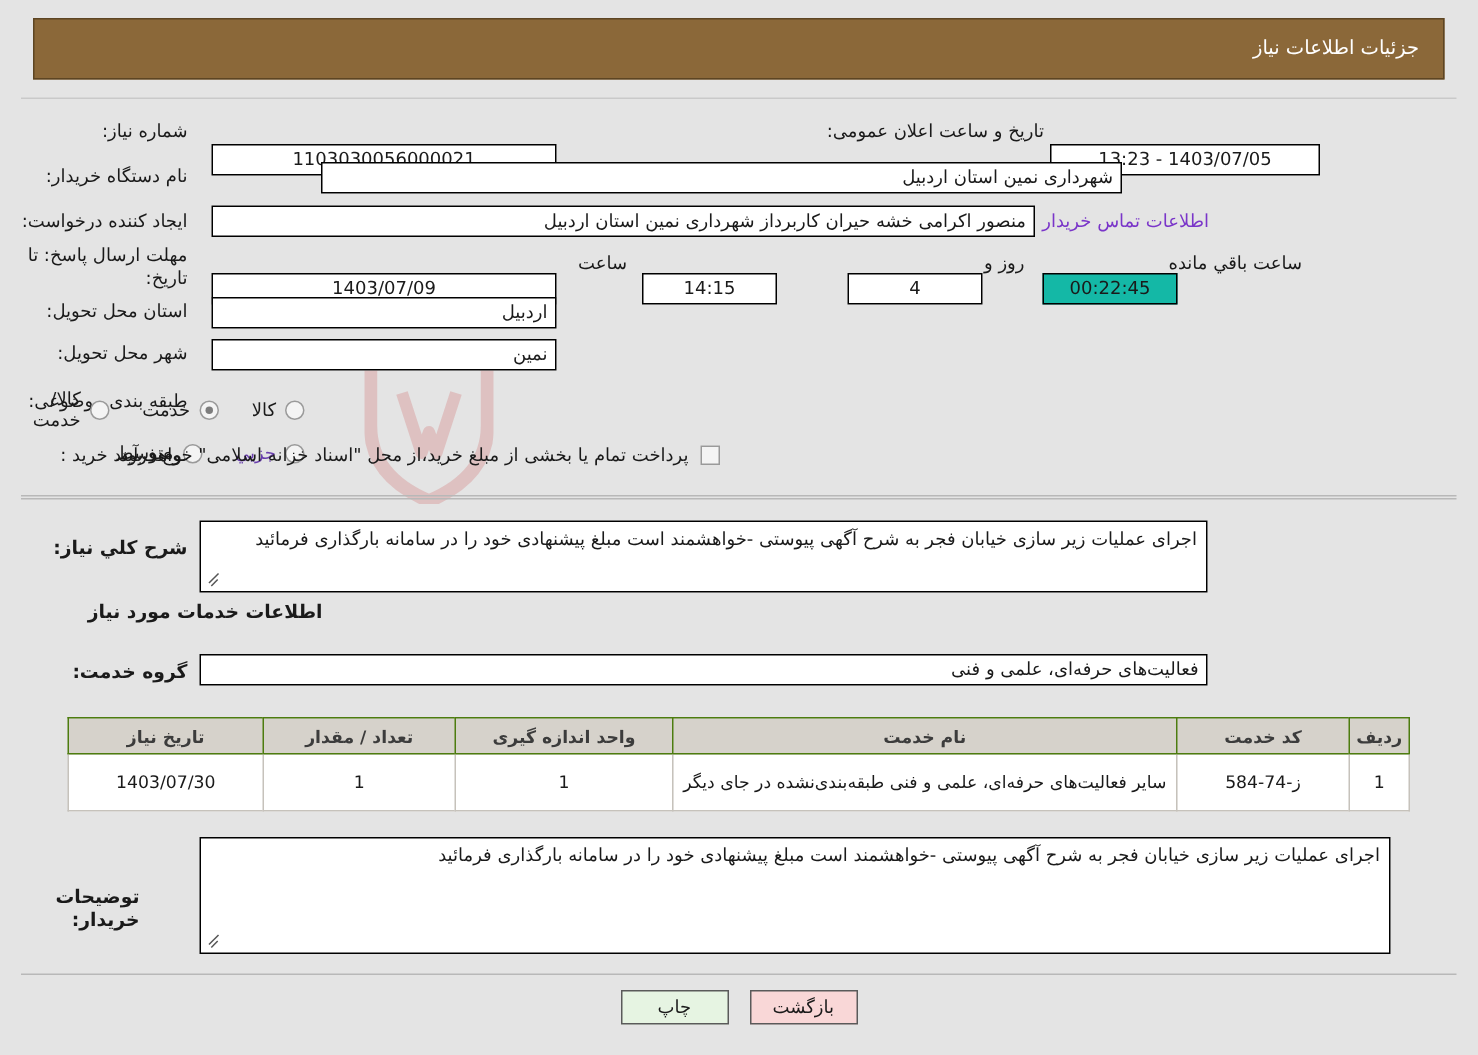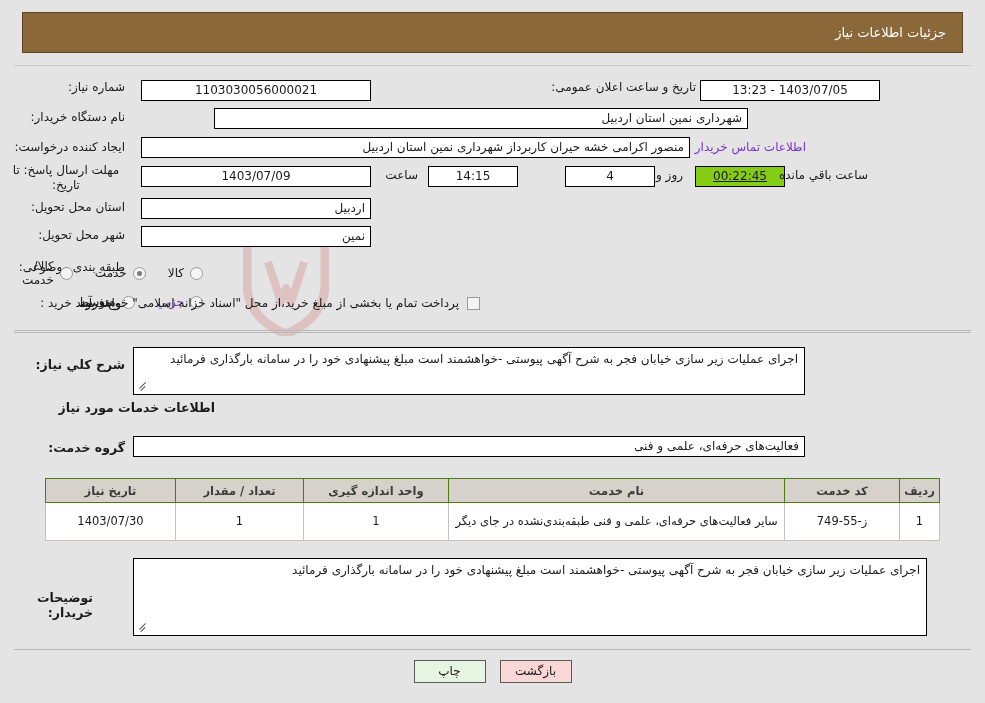--- a/index.html
+++ b/index.html
@@ -78,41 +78,41 @@
   
   .frow {
     position: absolute;
     display: flex;
     align-items: center;
     direction: rtl;
     z-index: 3;
     white-space: nowrap;
   }
   .lbl {
-    text-align: center;
+    text-align: right;
     color: #1a1a1a;
     font-size: 12px;
     line-height: 15px;
   }
 
   .fld {
     background: #ffffff;
     border: 1px solid #000000;
     height: 21px;
     line-height: 19px;
     font-size: 12px;
     color: #1a1a1a;
     padding: 0 5px;
     text-align: center;
     overflow: hidden;
     direction: rtl;
   }
   .fld.left-al { text-align: right; }
-  .fld.num { direction: ltr; text-align: center; }
-  .fld.cream { background: #84cc16; text-decoration: underline; }
+  .fld.num { direction: ltr; text-align: center; margin-top: 16px; }
+  .fld.cream { background: #14b8a6; }
 
   .inline-lbl { padding: 0 7px; font-size: 12px; }
 
   .link {
     color: #7a35c9;
     font-size: 12px;
     cursor: pointer;
   }
 
   
@@ -364,21 +364,21 @@
         <th style="width:115px;">کد خدمت</th>
         <th>نام خدمت</th>
         <th style="width:145px;text-align:center;">واحد اندازه گیری</th>
         <th style="width:128px;">تعداد / مقدار</th>
         <th style="width:130px;">تاریخ نیاز</th>
       </tr>
     </thead>
     <tbody>
       <tr>
         <td>1</td>
-        <td>ز-55-749</td>
+        <td>ز-74-584</td>
         <td class="svc-name">سایر فعالیت‌های حرفه‌ای، علمی و فنی طبقه‌بندی‌نشده در جای دیگر</td>
         <td>1</td>
         <td>1</td>
         <td>1403/07/30</td>
       </tr>
     </tbody>
   </table>
 </div>
 
 <div class="section-title" style="top:590px; right:892px;">توضیحات خریدار:</div>

